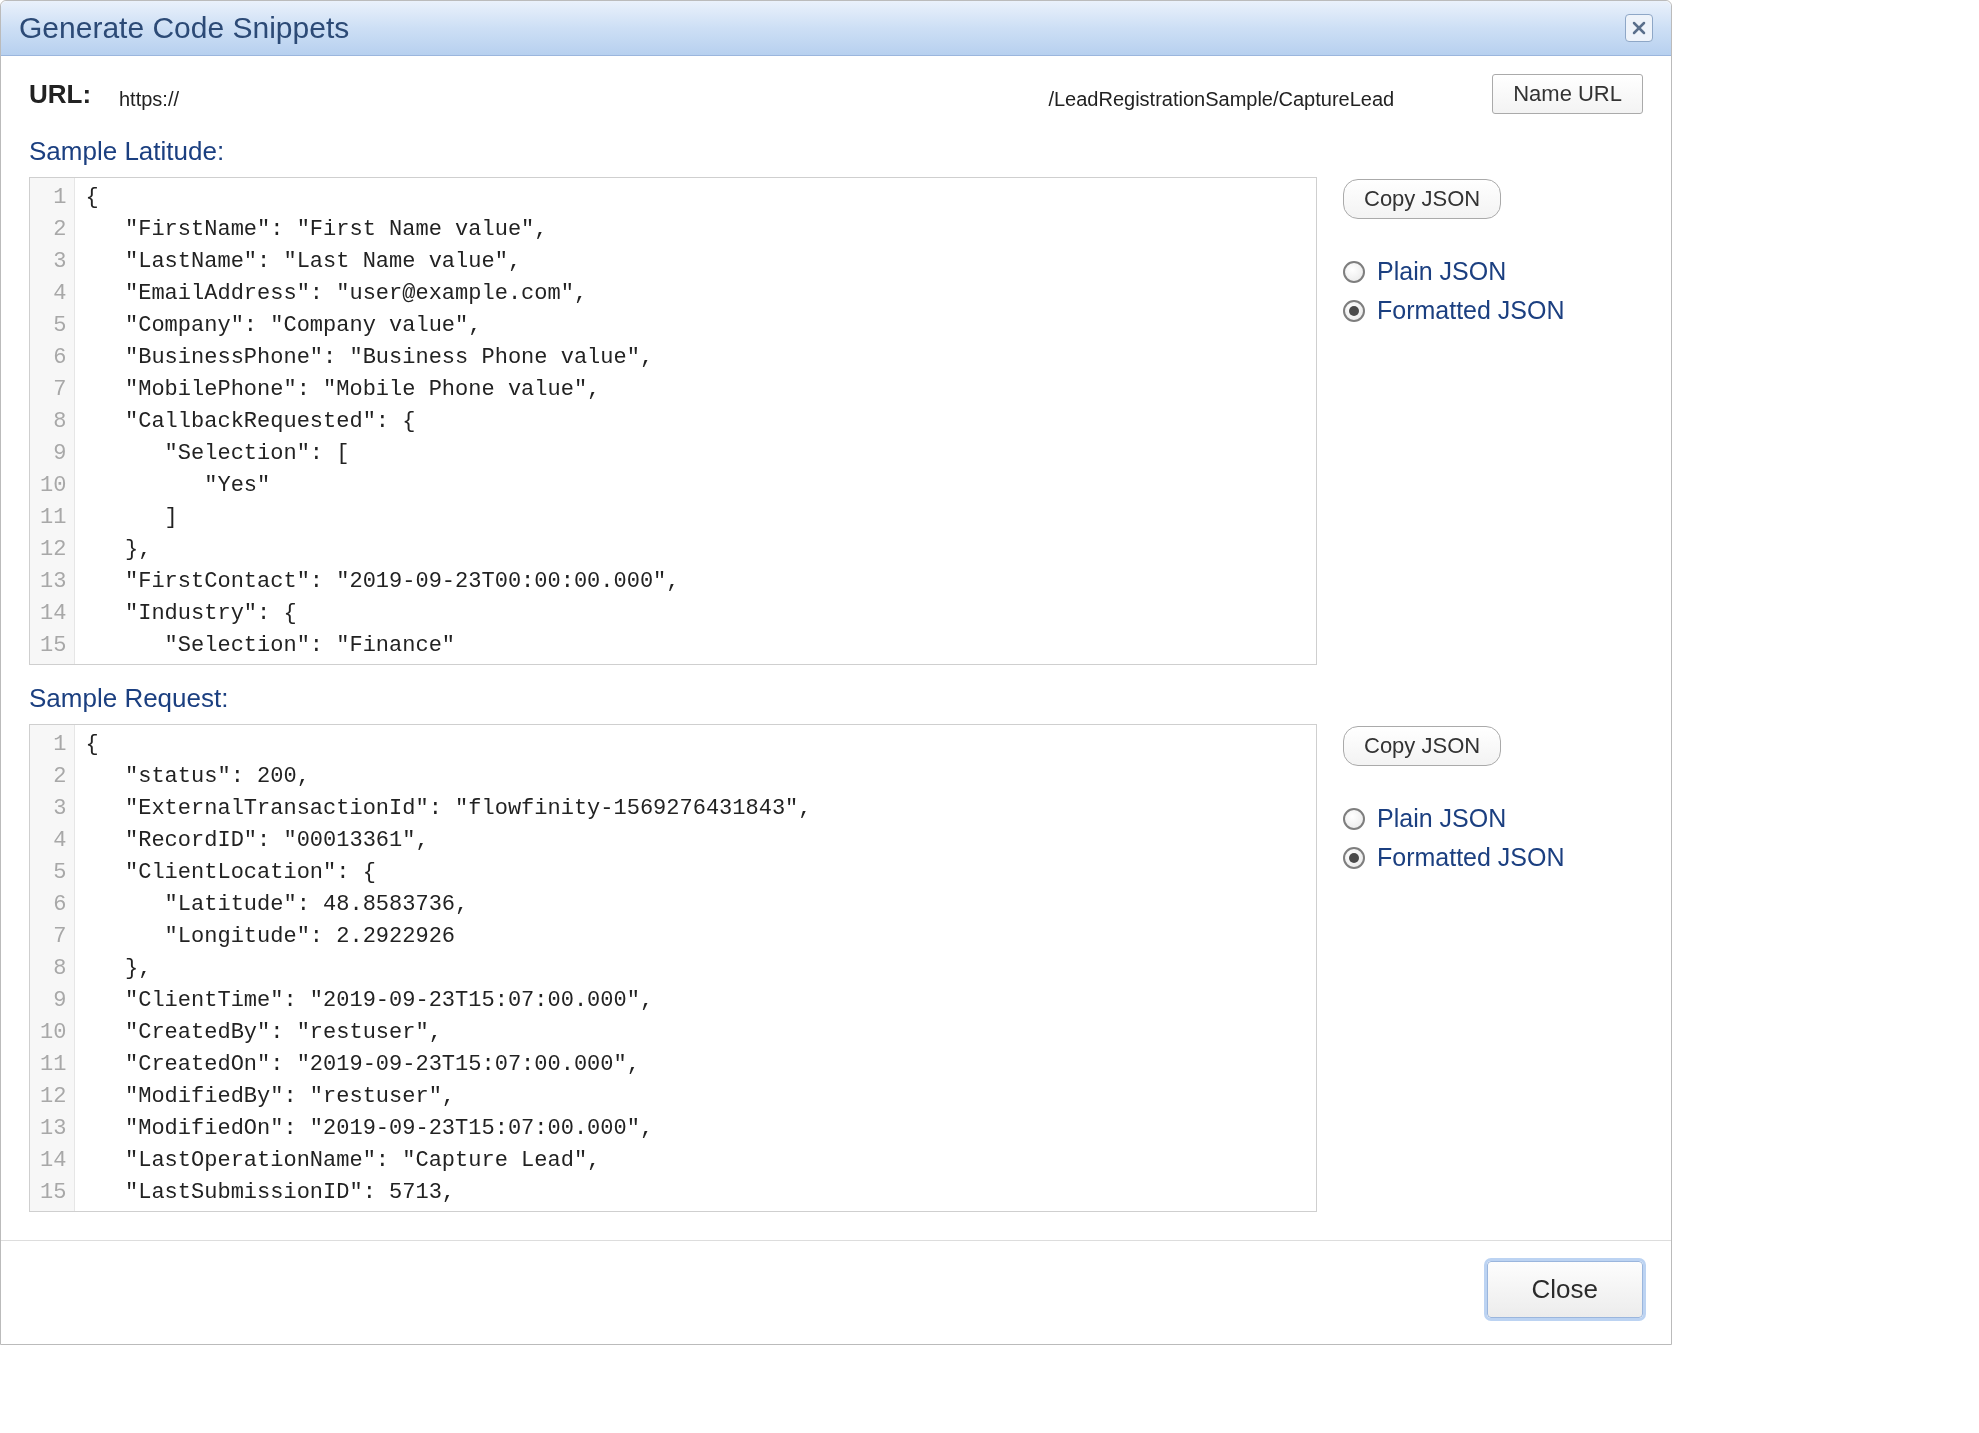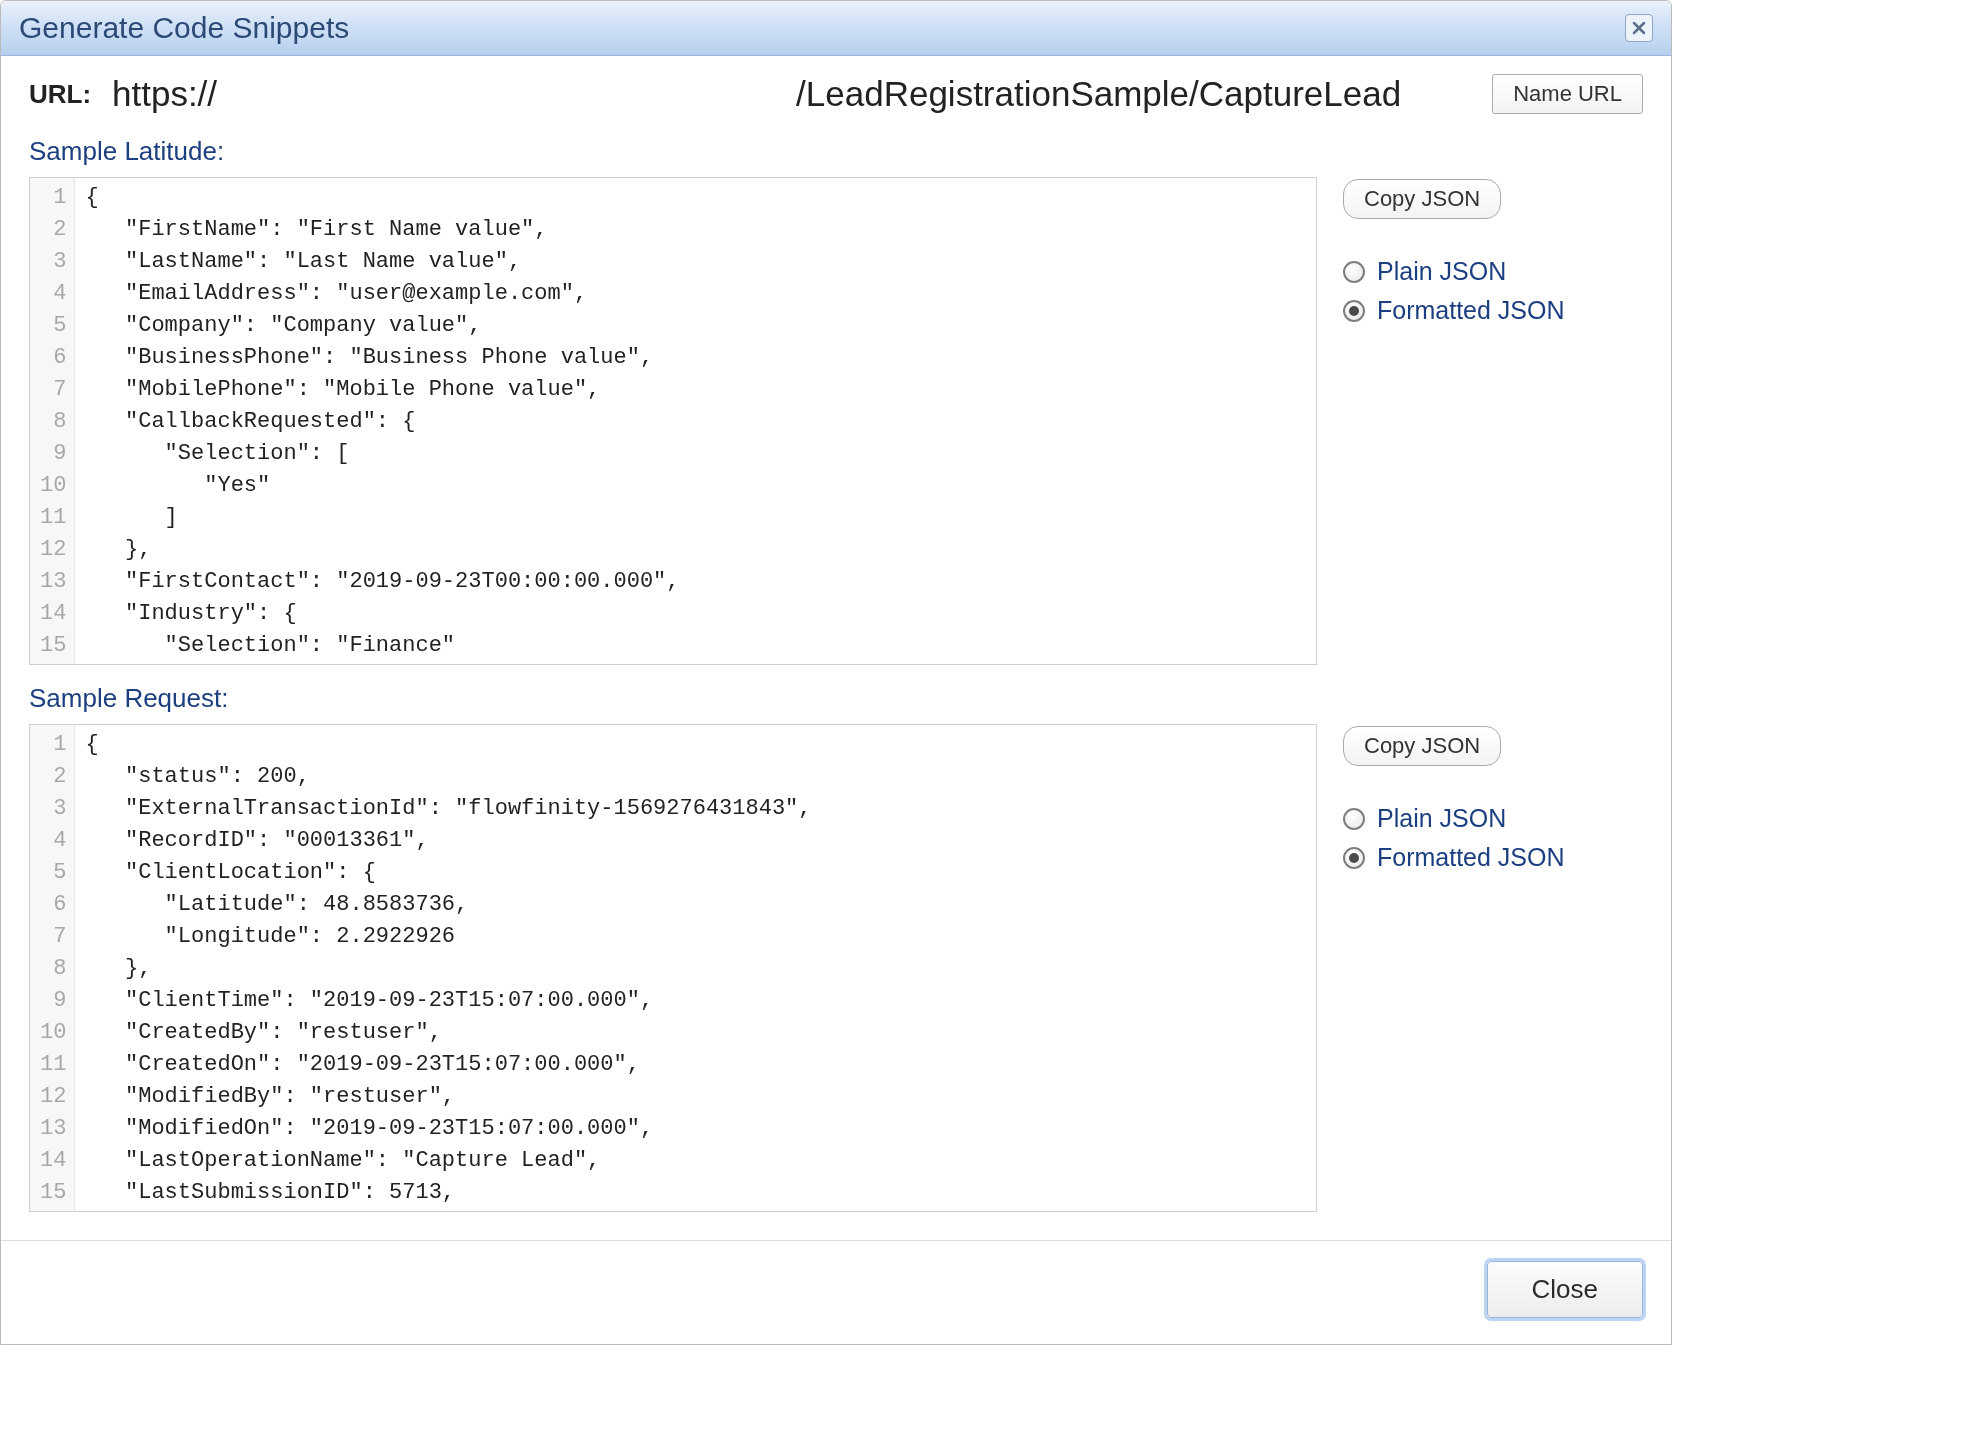--- a/index.html
+++ b/index.html
@@ -40,32 +40,33 @@
     justify-content: center;
     cursor: pointer;
   }
   .close-x svg { width: 16px; height: 16px; }
   .content {
     padding: 18px 28px 10px 28px;
   }
   .url-row {
     display: flex;
     align-items: center;
-    gap: 11px;
+    gap: 18px;
     margin-bottom: 22px;
   }
   .url-label {
     font-weight: bold;
     font-size: 26px;
     width: 72px;
   }
   .url-value-wrap {
     flex: 1;
     display: flex;
-    font-size: 35px;
+    font-size: 20px;
+    margin-top: 10px;
   }
   .url-prefix { margin-right: 8px; }
   .url-middle { flex: 1; }
   .url-suffix { text-align: left; padding-right: 80px; }
   .btn {
     background: linear-gradient(to bottom, #ffffff, #f3f3f3);
     border: 1px solid #aaa;
     border-radius: 3px;
     padding: 6px 20px;
     font-size: 22px;

